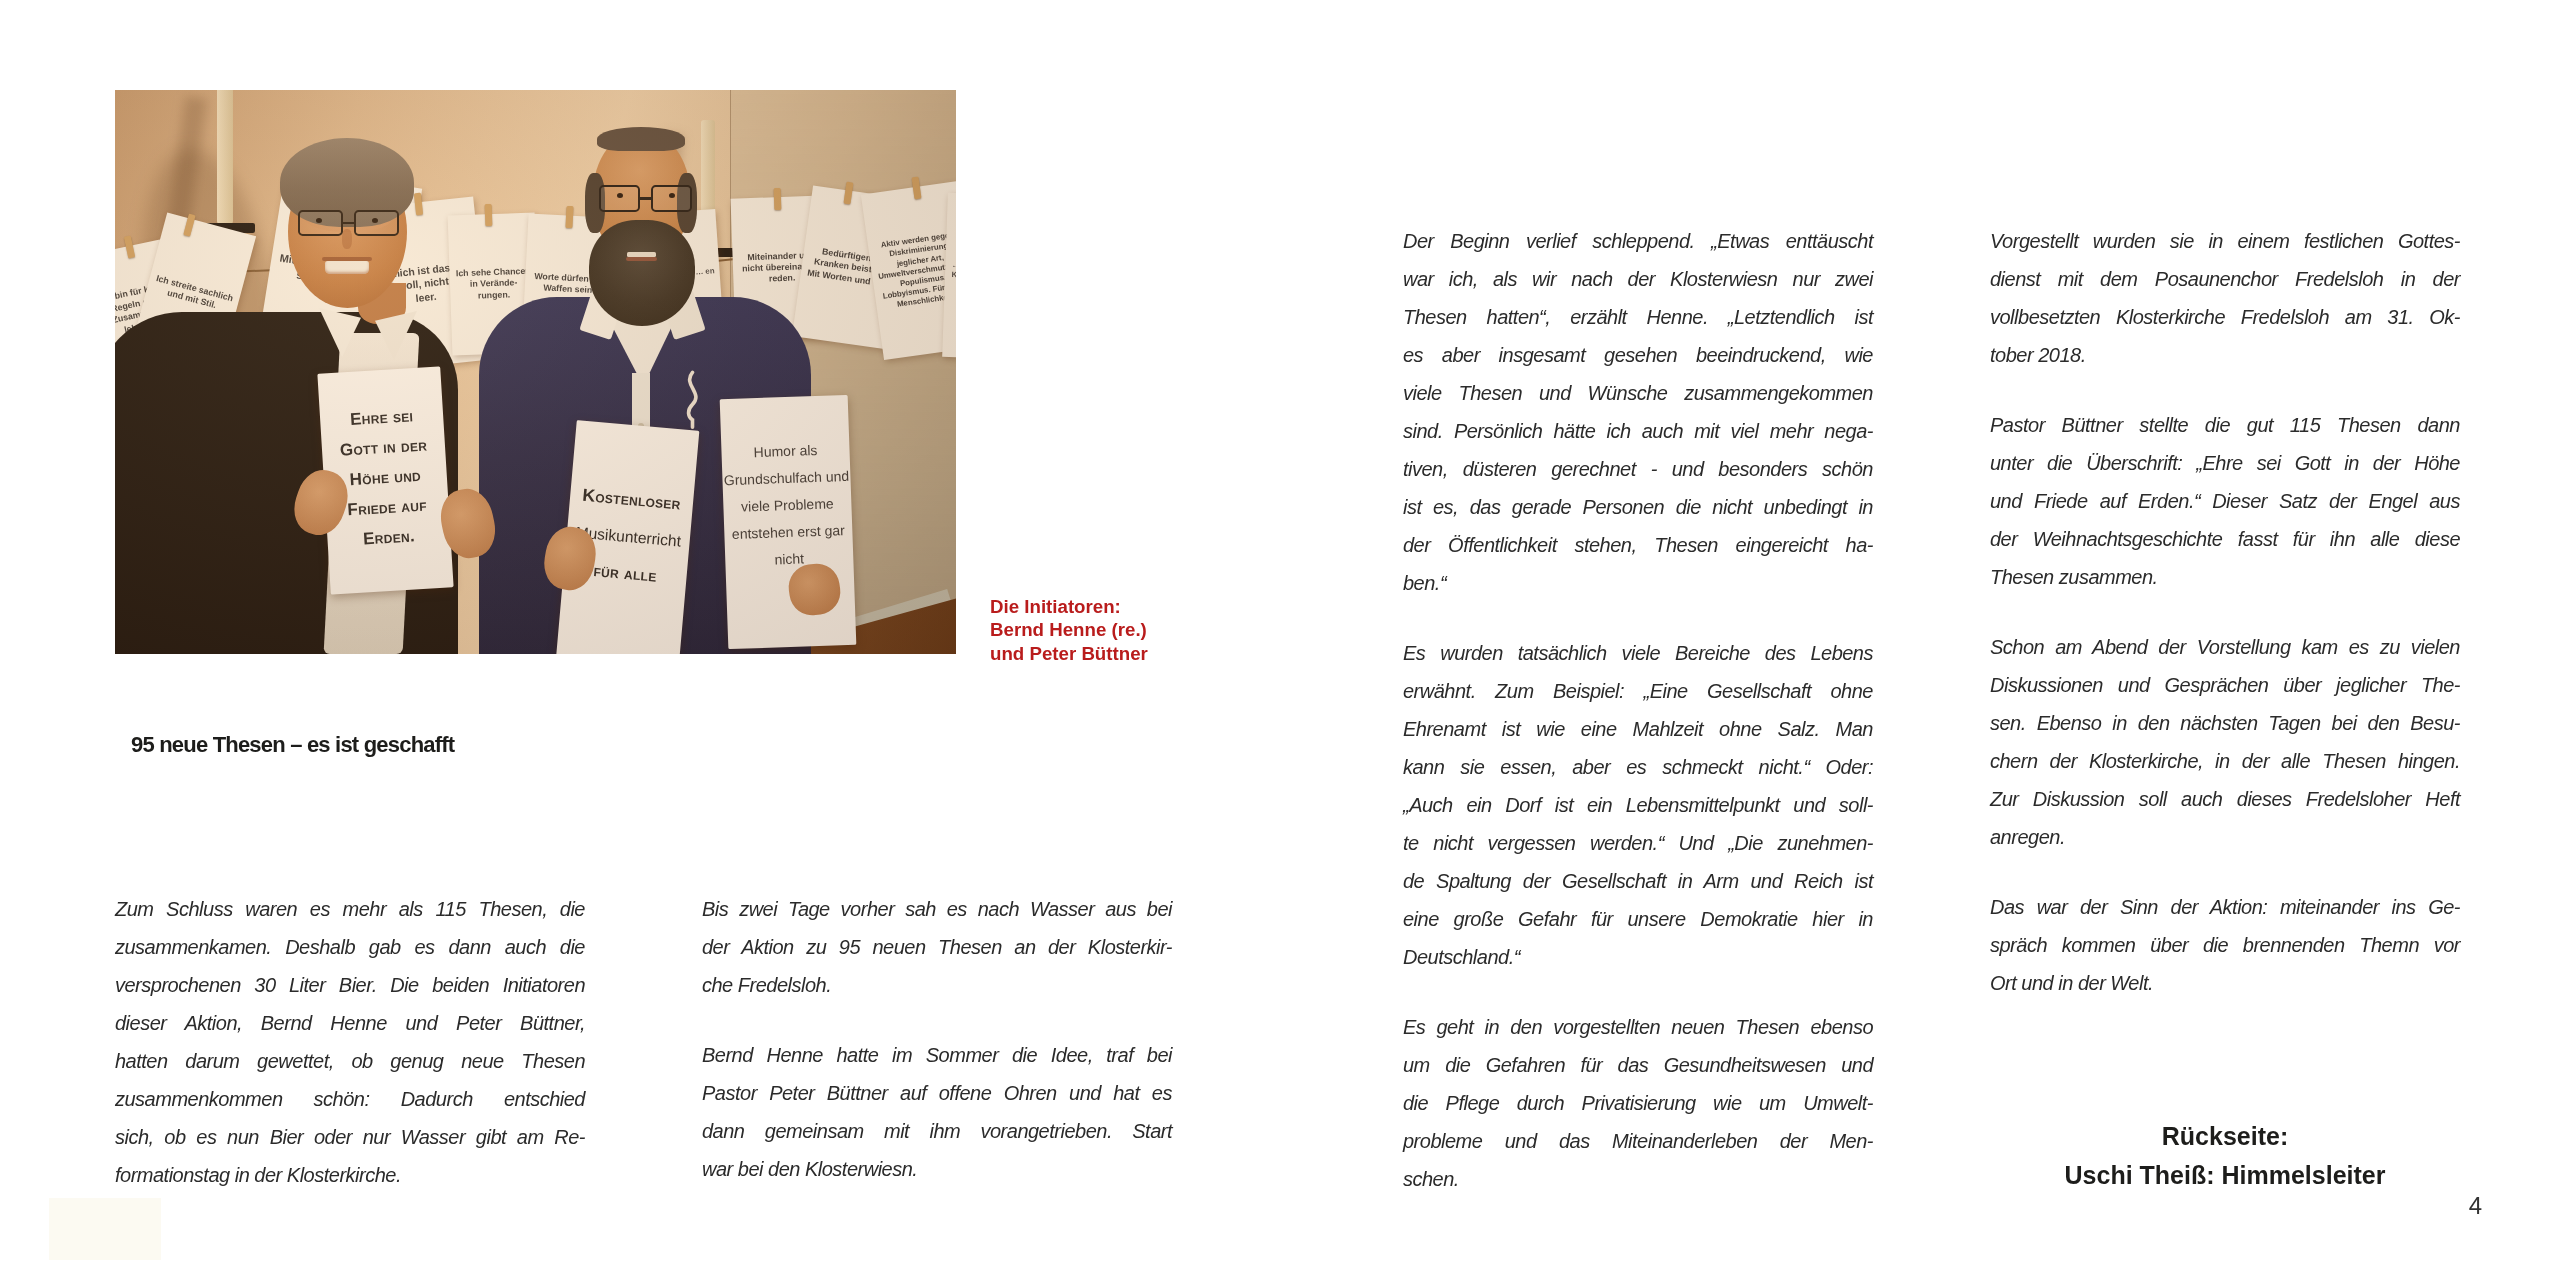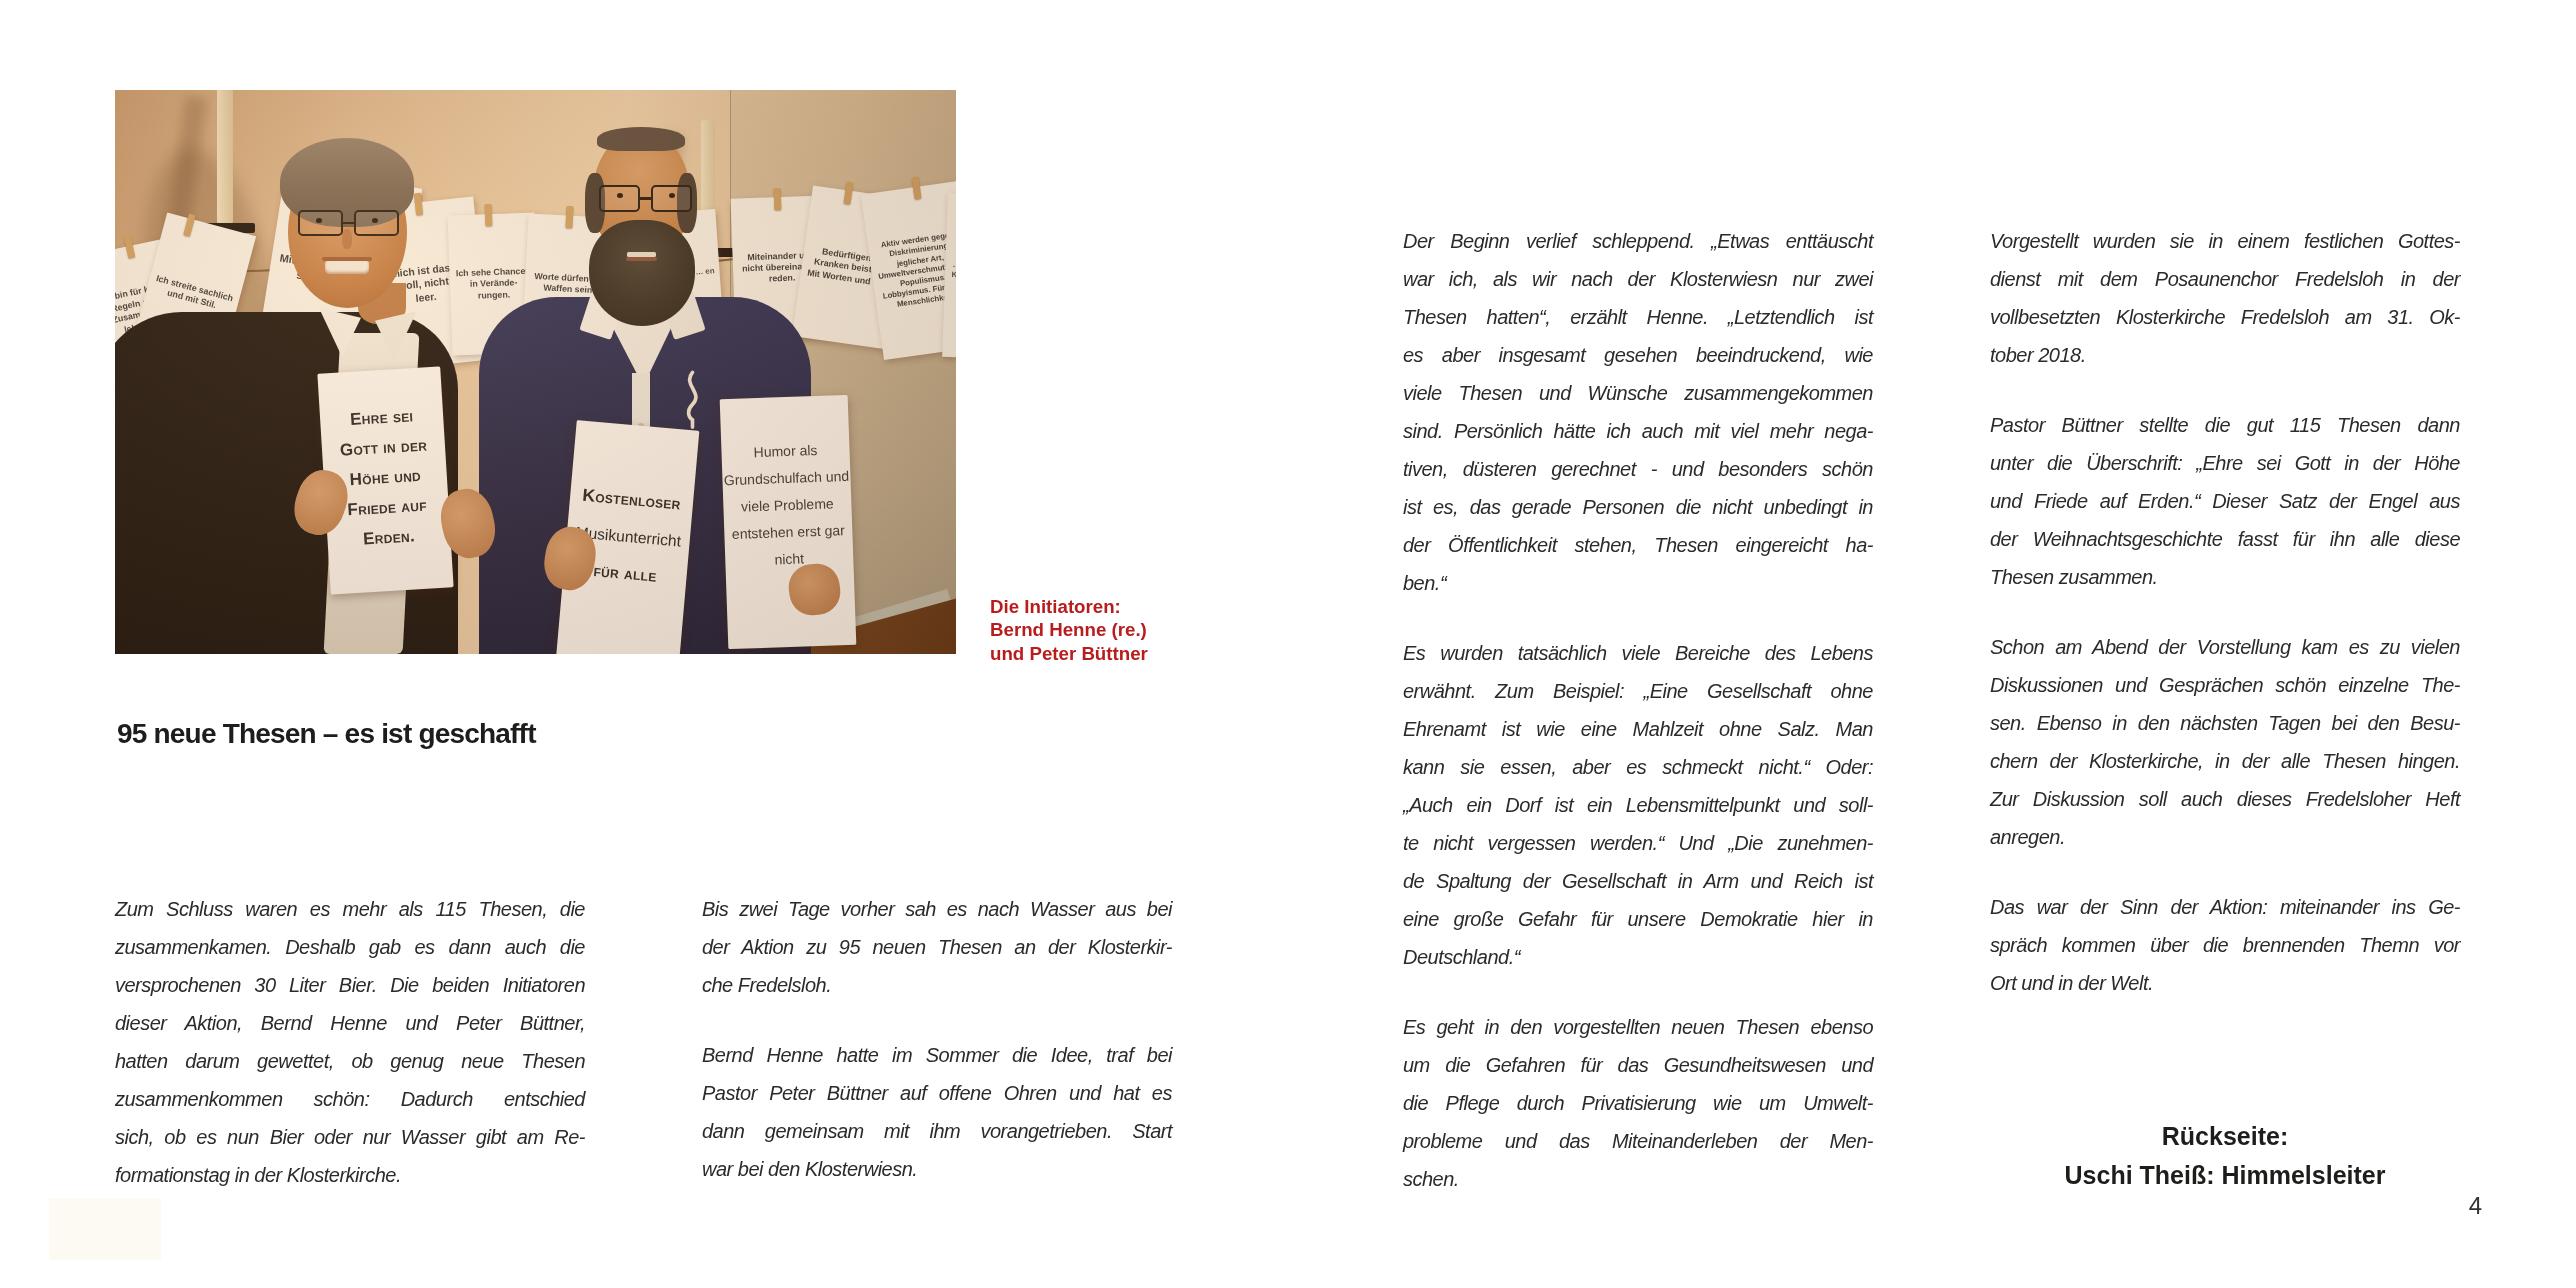--- a/index.html
+++ b/index.html
@@ -5,22 +5,22 @@
   html,body{margin:0;padding:0;background:#fff;}
   #page{position:relative;width:2576px;height:1288px;background:#ffffff;overflow:hidden;
         font-family:"Liberation Sans",sans-serif;color:#2b2b2b;}
 
   
   .col{position:absolute;width:470px;font-size:20px;letter-spacing:-0.5px;color:#2b2b2b;}
   .col .para{margin-bottom:32px;font-style:italic;}
   .col .ln{height:38px;line-height:38px;text-align:justify;text-align-last:justify;white-space:normal;overflow:visible;}
   .col .para .ln:last-child{text-align-last:left;}
 
-  .headline{position:absolute;left:115px;top:716px;width:727px;margin:2px;
-            font-size:28px;font-weight:700;letter-spacing:-0.8px;color:#1d1d1b;}
+  .headline{position:absolute;left:115px;top:716px;width:727px;margin:16px;
+            font-size:22px;font-weight:700;letter-spacing:-0.8px;color:#1d1d1b;}
 
   .caption{position:absolute;left:990px;top:595px;width:218px;font-size:18.7px;color:#b91c1c;}
   .caption .ln{line-height:23.4px;font-weight:700;text-align:left;}
 
   .backref{position:absolute;left:1990px;top:1117px;width:470px;}
   .backref .ln{line-height:39px;font-weight:700;font-size:25px;text-align:center;color:#1d1d1b;}
 
   .pagenum{position:absolute;left:2420px;top:1192px;width:62px;text-align:right;
            font-size:24px;color:#333;}
 
@@ -340,21 +340,21 @@
       </div>
     <div class="para">
         <div class="ln">Pastor Büttner stellte die gut 115 Thesen dann</div>
         <div class="ln">unter die Überschrift: „Ehre sei Gott in der Höhe</div>
         <div class="ln">und Friede auf Erden.“ Dieser Satz der Engel aus</div>
         <div class="ln">der Weihnachtsgeschichte fasst für ihn alle diese</div>
         <div class="ln">Thesen zusammen.</div>
       </div>
     <div class="para">
         <div class="ln">Schon am Abend der Vorstellung kam es zu vielen</div>
-        <div class="ln">Diskussionen und Gesprächen schön einzelne The-</div>
+        <div class="ln">Diskussionen und Gesprächen über jeglicher The-</div>
         <div class="ln">sen. Ebenso in den nächsten Tagen bei den Besu-</div>
         <div class="ln">chern der Klosterkirche, in der alle Thesen hingen.</div>
         <div class="ln">Zur Diskussion soll auch dieses Fredelsloher Heft</div>
         <div class="ln">anregen.</div>
       </div>
     <div class="para">
         <div class="ln">Das war der Sinn der Aktion: miteinander ins Ge-</div>
         <div class="ln">spräch kommen über die brennenden Themn vor</div>
         <div class="ln">Ort und in der Welt.</div>
       </div>

